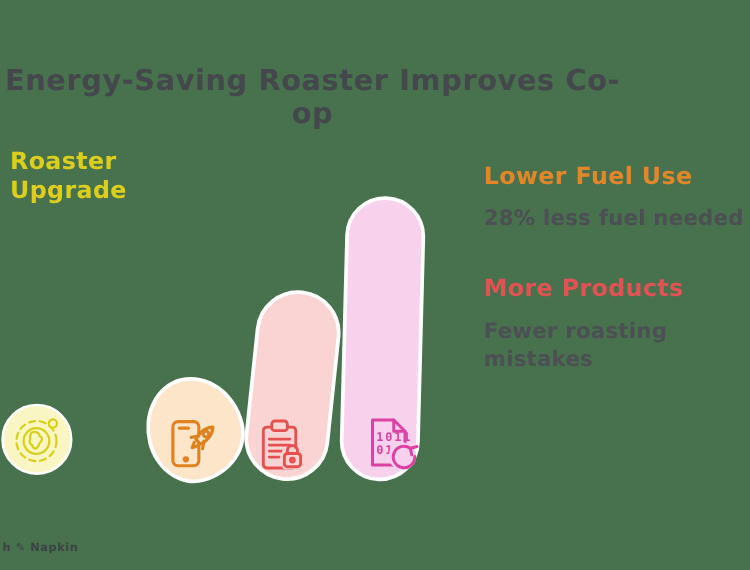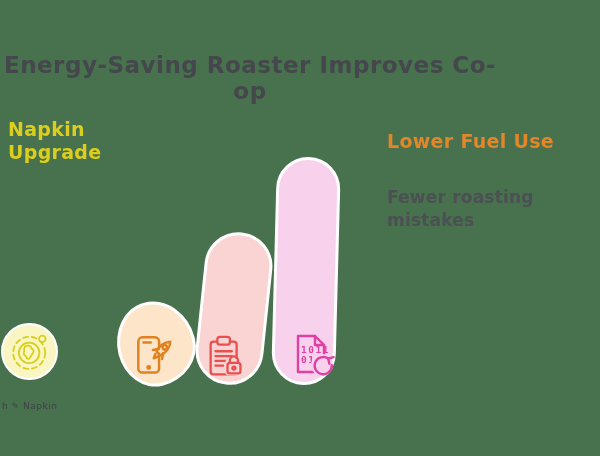--- a/index.html
+++ b/index.html
@@ -43,41 +43,43 @@
   .bar-icon{position:absolute;}
   .icon-1{left:130px;top:329px;}
   .icon-2{left:202px;top:333px;}
   .icon-3{left:287px;top:330px;}
   .badge{
     position:absolute;left:1px;top:323px;width:57px;height:57px;border-radius:50%;
     background:#FAF6C4;border:2px solid #ffffff;box-sizing:border-box;
     display:flex;align-items:center;justify-content:center;
   }
   .watermark{
-    position:absolute;left:2px;top:401px;font-size:9px;color:#3E4246;
-    letter-spacing:.5px;font-weight:normal;
+    position:absolute;left:2px;top:434px;font-size:9px;color:#3E4246;
+    letter-spacing:.5px;font-weight:bold;
   }
   .binary-text{font-family:"DejaVu Sans Mono",monospace;font-size:9.5px;font-weight:bold;letter-spacing:1.5px;}
 </style>
 </head>
 <body>
 
 <div class="canvas">
 
   <h1 class="title">Energy-Saving Roaster Improves Co-op</h1>
 
   <div class="left-panel">
-    <div class="heading c-yellow">Napkin Upgrade</div>
+    <div class="heading c-yellow">Roaster Upgrade</div>
   </div>
 
   <div class="right-panel">
     <div class="rp-item rp-item-1">
       <div class="heading c-orange">Lower Fuel Use</div>
+      <div class="body-text">28% less fuel needed</div>
     </div>
     <div class="rp-item rp-item-2">
+      <div class="heading c-red">More Products</div>
       <div class="body-text">Fewer roasting mistakes</div>
     </div>
     <div class="rp-item rp-item-3">
     </div>
   </div>
 
   <div class="bar bar-small"></div>
   <div class="bar bar-medium"></div>
   <div class="bar bar-tall"></div>
 

